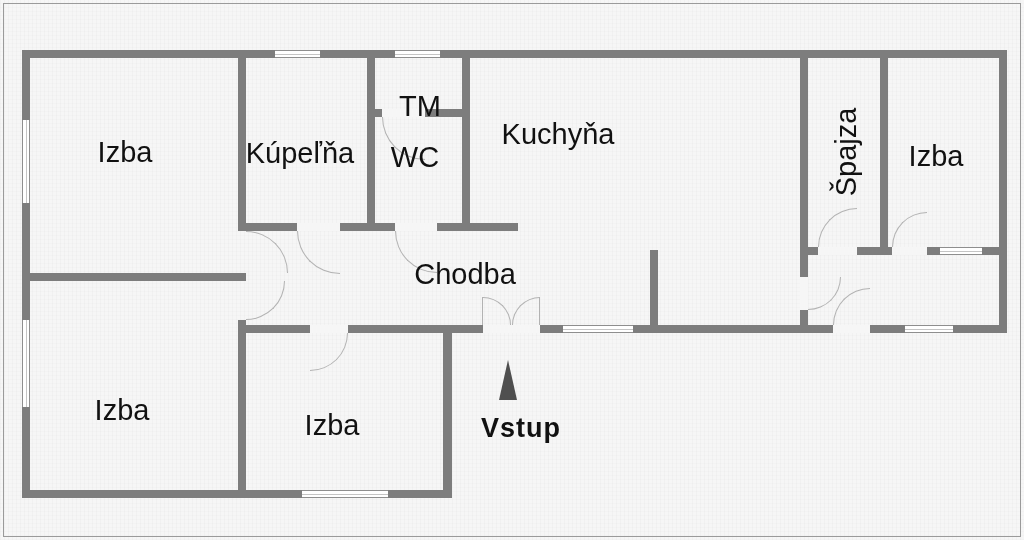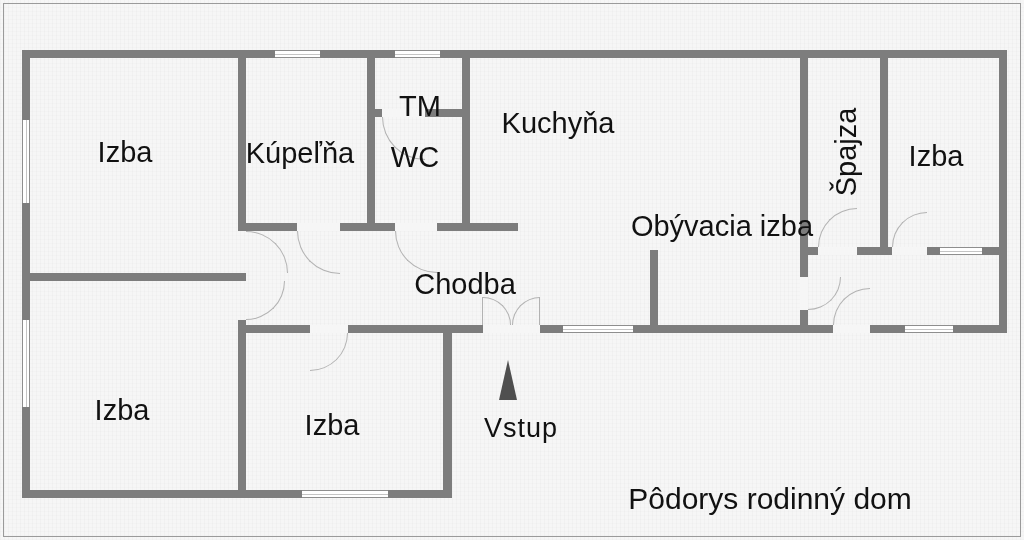--- a/index.html
+++ b/index.html
@@ -23,21 +23,21 @@
          background-image:linear-gradient(var(--winline2,#c0c0c0),var(--winline2,#c0c0c0));
          background-size:1px 100%;background-position:center;background-repeat:no-repeat;}
   .arc{position:absolute;border:0 solid var(--arc,#b4b4b4);z-index:1;box-sizing:border-box;}
   .arc.bl{border-left-width:1px;border-bottom-width:1px;border-bottom-left-radius:100%;}
   .arc.br{border-right-width:1px;border-bottom-width:1px;border-bottom-right-radius:100%;}
   .arc.tl{border-left-width:1px;border-top-width:1px;border-top-left-radius:100%;}
   .arc.tr{border-right-width:1px;border-top-width:1px;border-top-right-radius:100%;}
   .post{position:absolute;width:1px;background:var(--arc,#b4b4b4);z-index:3;}
   .lbl{position:absolute;transform:translate(-50%,-50%);font-size:29px;white-space:nowrap;z-index:5;}
   .lbl-v{transform:translate(-50%,-50%) rotate(-90deg);}
-  .vstup{font-weight:normal;font-size:27px;letter-spacing:1px;}
+  .vstup{font-weight:bold;font-size:27px;letter-spacing:1px;}
   .caption{font-size:30px;}
   .watermark{position:absolute;left:511px;top:258px;transform:translate(-50%,-50%);
              font-size:50px;color:var(--watermark,#e3e3e3);letter-spacing:2px;z-index:0;white-space:nowrap;}
   .arrow{position:absolute;left:499px;top:360px;width:0;height:0;z-index:5;
          border-left:9px solid transparent;border-right:9px solid transparent;
          border-bottom:40px solid var(--arrow,#4f4f4f);}
 </style>
 </head>
 <body>
 
@@ -94,27 +94,25 @@
   <div class="post" style="left:539px;top:297px;height:28px"></div>
   <div class="arc br" style="left:808px;top:277px;width:33px;height:33px"></div>
   <div class="arc tl" style="left:818px;top:208px;width:39px;height:39px"></div>
   <div class="arc tl" style="left:892px;top:212px;width:35px;height:35px"></div>
   <div class="arc tl" style="left:833px;top:288px;width:37px;height:37px"></div>
 
   <div class="lbl" style="left:125px;top:152px">Izba</div>
   <div class="lbl" style="left:300px;top:153px">Kúpeľňa</div>
   <div class="lbl" style="left:420px;top:106px">TM</div>
   <div class="lbl" style="left:415px;top:157px">WC</div>
-  <div class="lbl" style="left:558px;top:123px">Kuchyňa</div>
-  <div class="lbl" style="left:722px;top:226px">Obývacia izba</div>
+  <div class="lbl" style="left:558px;top:134px">Kuchyňa</div>
   <div class="lbl lbl-v" style="left:846px;top:152px">Špajza</div>
   <div class="lbl" style="left:936px;top:156px">Izba</div>
-  <div class="lbl" style="left:465px;top:284px">Chodba</div>
+  <div class="lbl" style="left:465px;top:274px">Chodba</div>
   <div class="lbl" style="left:122px;top:410px">Izba</div>
   <div class="lbl" style="left:332px;top:425px">Izba</div>
 
   <div class="arrow"></div>
   <div class="lbl vstup" style="left:521px;top:428px">Vstup</div>
 
-  <div class="lbl caption" style="left:770px;top:499px">Pôdorys rodinný dom</div>
 
   <div class="frame"></div>
 </div>
 
 </body></html>

